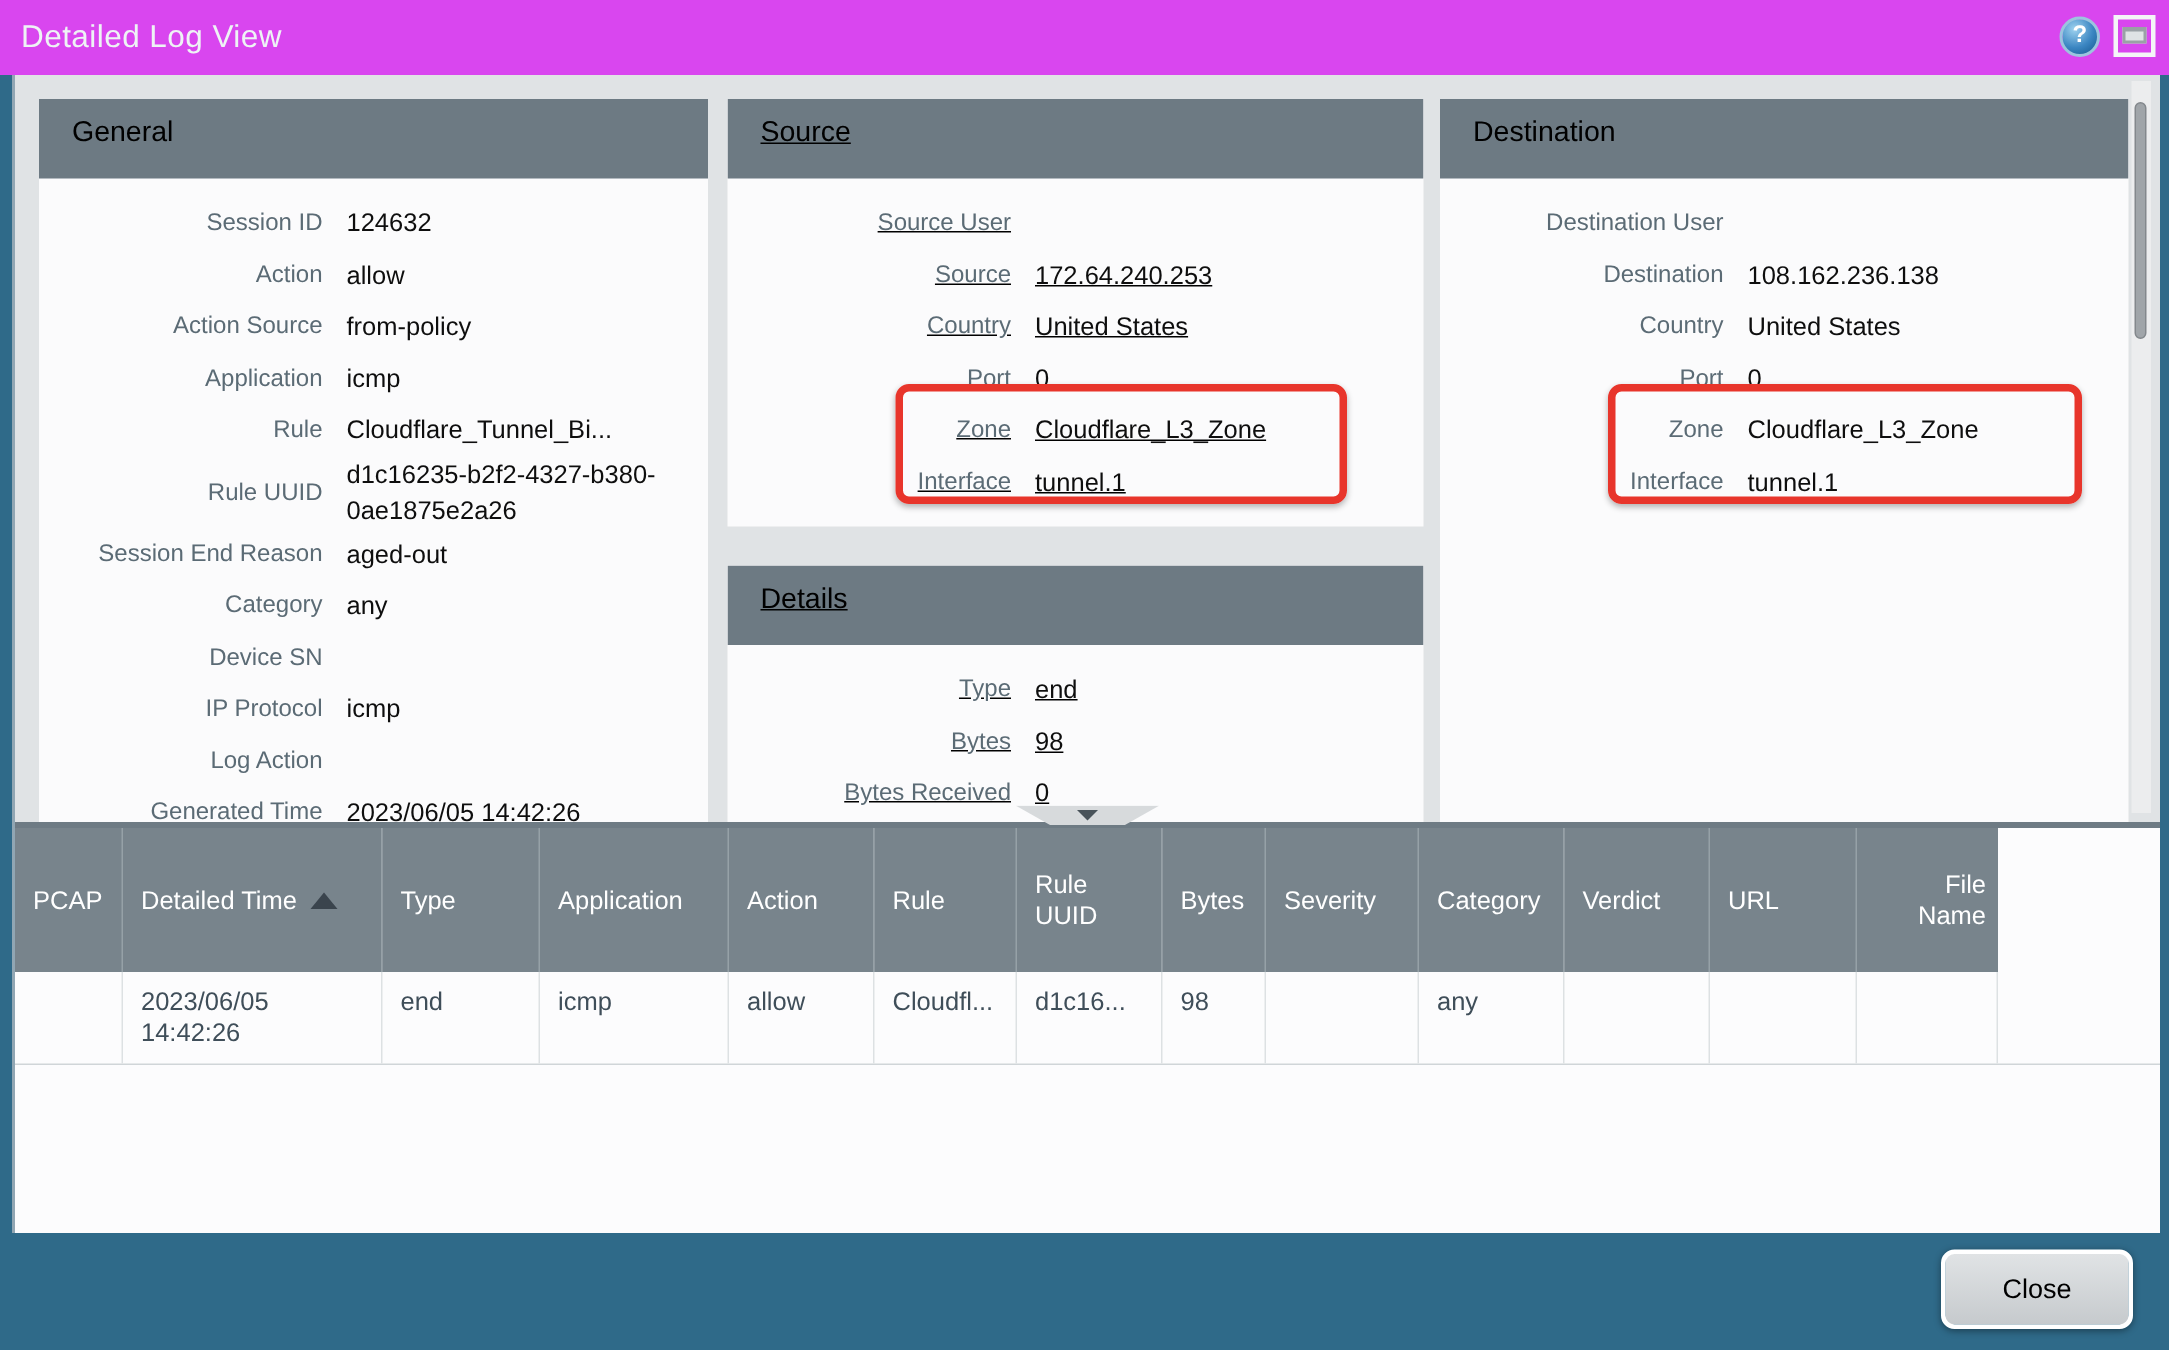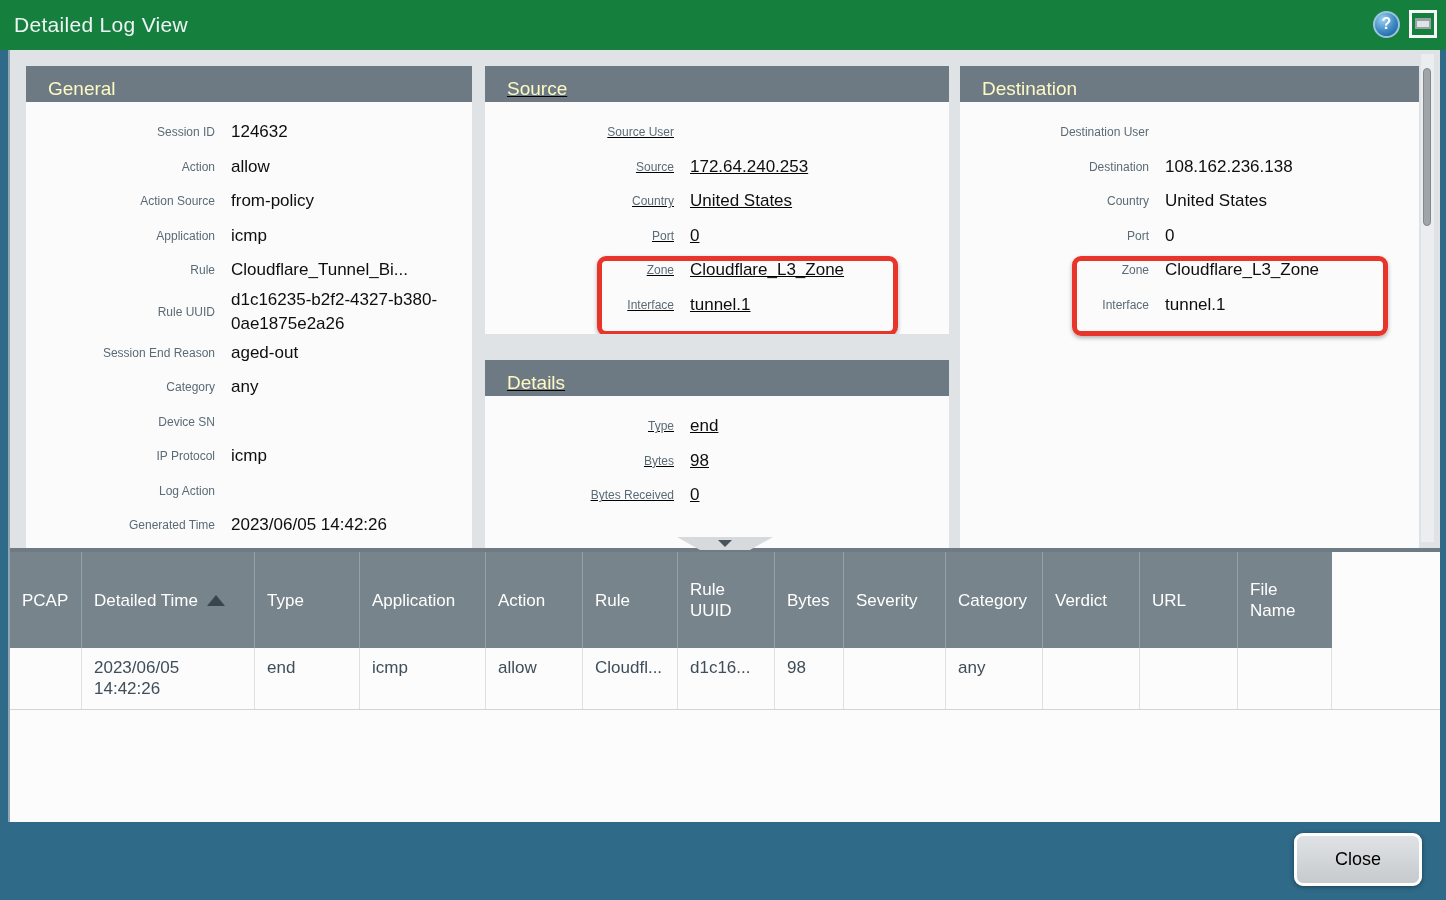--- a/index.html
+++ b/index.html
@@ -5,21 +5,21 @@
   * { margin:0; padding:0; box-sizing:border-box; }
   html,body { width:1446px; height:900px; }
   body {
     position:relative;
     background:#2f6a89;
     font-family:"Liberation Sans", sans-serif;
     overflow:hidden;
   }
 
   
-  .titlebar { position:absolute; left:0; top:0; width:1446px; height:50px; background:#15803d; }
+  .titlebar { position:absolute; left:0; top:0; width:1446px; height:50px; background:#d946ef; }
   .titlebar .title {
     position:absolute; left:14px; top:13px;
     color:#eef3f5; font-size:21px; font-weight:400; letter-spacing:.3px;
   }
   .titlebar-icons { position:absolute; right:9px; top:10px; display:flex; gap:9px; align-items:center; }
   .help-icon {
     width:27px; height:27px; border-radius:50%;
     background:radial-gradient(circle at 35% 28%, #9ed2ef 0%, #3b86c2 55%, #15578f 100%);
     border:2px solid #9cc4de;
     color:#fff; font-size:16px; font-weight:bold;
@@ -39,28 +39,28 @@
 
   
   .top-section {
     position:relative; width:1432px; height:498px;
     background:#e0e3e5; overflow:hidden;
     display:flex; padding:16px 0 0 16px;
     border-left:2px solid #91a6b3;
   }
   .panel { position:relative; background:#fbfbfc; overflow:hidden; }
   .panel-header {
-    height:36px; background:#6d7a83; color:#fef9c3;
+    height:53px; background:#6d7a83; color:#000000;
     font-size:19px; line-height:46px; padding-left:22px; font-weight:400;
   }
   .panel-body { padding-top:13px; }
   .prow { display:flex; min-height:34.5px; align-items:center; }
   .plabel {
     width:205px; flex:0 0 205px; text-align:right; padding-right:16px;
-    color:#5b6b75; font-size:12px; line-height:20px;
+    color:#5b6b75; font-size:16px; line-height:20px;
   }
   .pvalue {
     flex:1; color:#0e0e0e; font-size:17px; line-height:24px;
     padding-right:10px; overflow-wrap:break-word; word-break:break-word;
   }
   .panel-general { width:446px; height:482px; flex:0 0 446px; }
   .mid-col { width:464px; flex:0 0 464px; margin:0 11px 0 13px; height:482px; display:flex; flex-direction:column;text-decoration:underline; }
   .panel-source { flex:0 0 auto; padding-bottom:12px; }
   .panel-details { flex:1; margin-top:26px; }
   .panel-destination { width:459px; flex:0 0 459px; height:482px; }
@@ -93,21 +93,21 @@
     width:0; height:0; border-left:7px solid transparent; border-right:7px solid transparent;
     border-top:7px solid #49535a;
   }
   .log-grid { display:grid; grid-template-columns:72px 173px 105px 126px 97px 95px 97px 69px 102px 97px 97px 98px 94px 1fr; }
   .log-head { height:100px; border-top:4px solid #6e7b84; }
   .th-cell {
     background:#78848c; color:#fff; font-size:17px; line-height:21px;
     padding:0 8px 0 12px; display:flex; align-items:center;
     border-right:1px solid #96a1a7; cursor:pointer;
   }
-  .th-cell:last-child { border-right:none; }
+  .th-cell:last-child { border-right:none;text-align:right; }
   .sort-asc {
     width:0; height:0; margin-left:9px; flex:0 0 auto;
     border-left:9px solid transparent; border-right:9px solid transparent;
     border-bottom:11px solid #3a444d;
   }
   .log-row { height:62px; border-bottom:1px solid #d0d5d8; background:#fcfcfd; cursor:pointer; }
   .td-cell {
     color:#3f4e59; font-size:17px; line-height:21px;
     padding:9px 6px 0 12px; border-right:1px solid #dde1e3; overflow:hidden;
   }

